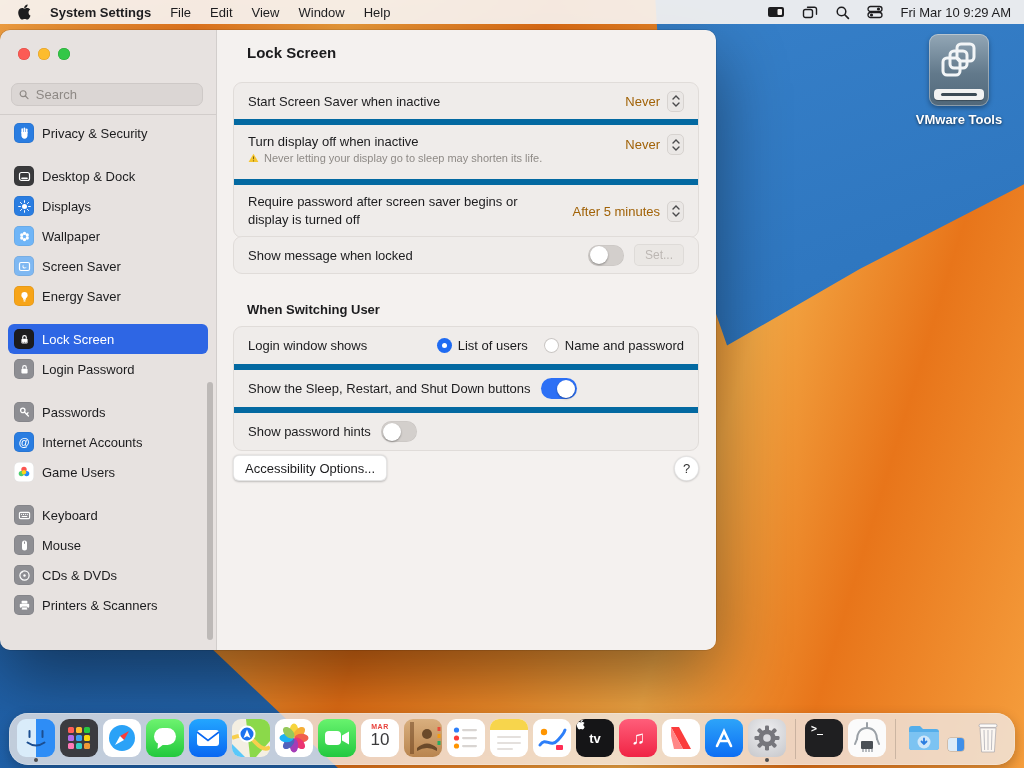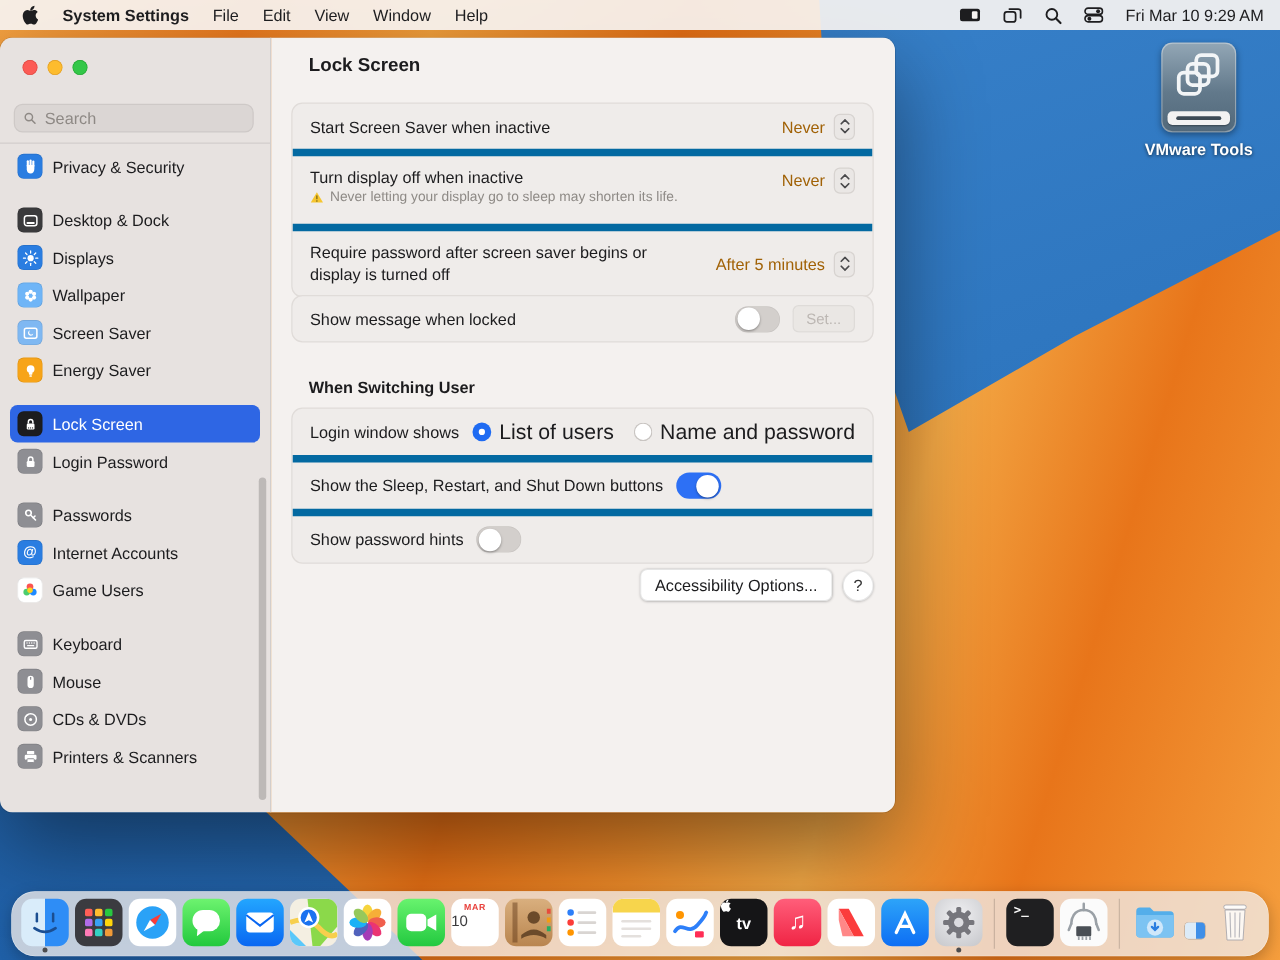--- a/index.html
+++ b/index.html
@@ -67,22 +67,22 @@
     box-shadow:0 1px 2px rgba(0,0,0,.35);}
   .tg.on::after{right:2px;}
   .tg.off::after{left:2px;}
   .setbtn{height:20px;padding:0 10px;border-radius:5px;background:#eae7e4;color:#bcb7b3;font-size:12px;
     display:flex;align-items:center;border:1px solid rgba(0,0,0,.05);}
   .sectitle{position:absolute;left:30px;font-size:13px;font-weight:bold;color:#1c1c1e;}
   .radio{width:15px;height:15px;border-radius:50%;position:relative;flex:none;}
   .radio.on{background:#1f6bf2;}
   .radio.on::after{content:"";position:absolute;left:5px;top:5px;width:5px;height:5px;border-radius:50%;background:#fff;}
   .radio.offr{background:#fff;box-shadow:inset 0 0 0 1px #c9c5c2;}
-  .ropt{display:flex;align-items:center;gap:6px;font-size:17px;}
-  .btnrow{position:absolute;left:16px;width:466px;display:flex;justify-content:flex-end;align-items:center;gap:8px;}
+  .ropt{display:flex;align-items:center;gap:6px;font-size:13px;}
+  .btnrow{position:absolute;left:16px;width:466px;display:flex;justify-content:space-between;align-items:center;gap:8px;}
   .accbtn{height:24px;padding:0 11px;border-radius:6px;background:#fff;font-size:13px;color:#1c1c1e;
     display:flex;align-items:center;border:.5px solid rgba(0,0,0,.1);box-shadow:0 .5px 2px rgba(0,0,0,.22);}
   .helpbtn{width:23px;height:23px;border-radius:50%;background:#fff;font-size:13px;color:#333;
     display:flex;align-items:center;justify-content:center;border:.5px solid rgba(0,0,0,.1);box-shadow:0 .5px 2px rgba(0,0,0,.22);}
 
   
   .dicon{position:absolute;left:902px;top:34px;width:114px;text-align:center;z-index:10;}
   .disk{width:60px;height:72px;margin:0 auto;border-radius:9px;position:relative;
     background:linear-gradient(180deg,#93a7b6 0%,#62798b 55%,#51687a 100%);
     box-shadow:inset 0 0 0 1px rgba(255,255,255,.35),0 2px 5px rgba(0,0,0,.35);}
@@ -95,21 +95,21 @@
   .dock{position:absolute;left:50%;transform:translateX(-50%);bottom:3px;height:52px;border-radius:19px;
     background:rgba(239,236,234,.78);box-shadow:inset 0 0 0 .5px rgba(255,255,255,.45),0 4px 12px rgba(0,0,0,.25);
     display:flex;align-items:flex-start;gap:5px;padding:6px 8px;z-index:30;box-sizing:border-box;}
   .di{width:38px;height:38px;border-radius:9px;position:relative;flex:none;overflow:hidden;}
   .di svg{position:absolute;inset:0;}
   .dot{position:absolute;width:4px;height:4px;border-radius:50%;background:#4c4c4e;bottom:1px;left:50%;
     transform:translateX(-50%);}
   .dockitem{position:relative;padding-bottom:6px;}
   .dv{width:1px;height:40px;background:rgba(0,0,0,.15);margin:0 4px;flex:none;}
   .cal-mon{position:absolute;top:4px;width:100%;text-align:center;font-size:7px;font-weight:bold;color:#e8413c;letter-spacing:.5px;}
-  .cal-day{position:absolute;top:11px;width:100%;font-size:12px;color:#3a3a3c;}
+  .cal-day{position:absolute;top:11px;width:100%;text-align:center;font-size:17px;color:#3a3a3c;}
   .tv-face{position:absolute;inset:0;display:flex;align-items:center;justify-content:center;color:#fff;
     font-weight:bold;font-size:13px;gap:1px;}
   .music-face{position:absolute;inset:0;display:flex;align-items:center;justify-content:center;color:#fff;font-size:19px;}
   .term-face{position:absolute;top:4px;left:6px;color:#fff;font-family:"DejaVu Sans Mono",monospace;font-size:10px;font-weight:bold;}
   .minwin{width:16px;height:13px;align-self:flex-end;margin-bottom:8px;border-radius:3px;flex:none;
     background:linear-gradient(90deg,#dcebf8 0 55%,#3f8fe8 55% 100%);box-shadow:0 0 0 .5px rgba(0,0,0,.25);}
 </style>
 </head>
 <body>
 

